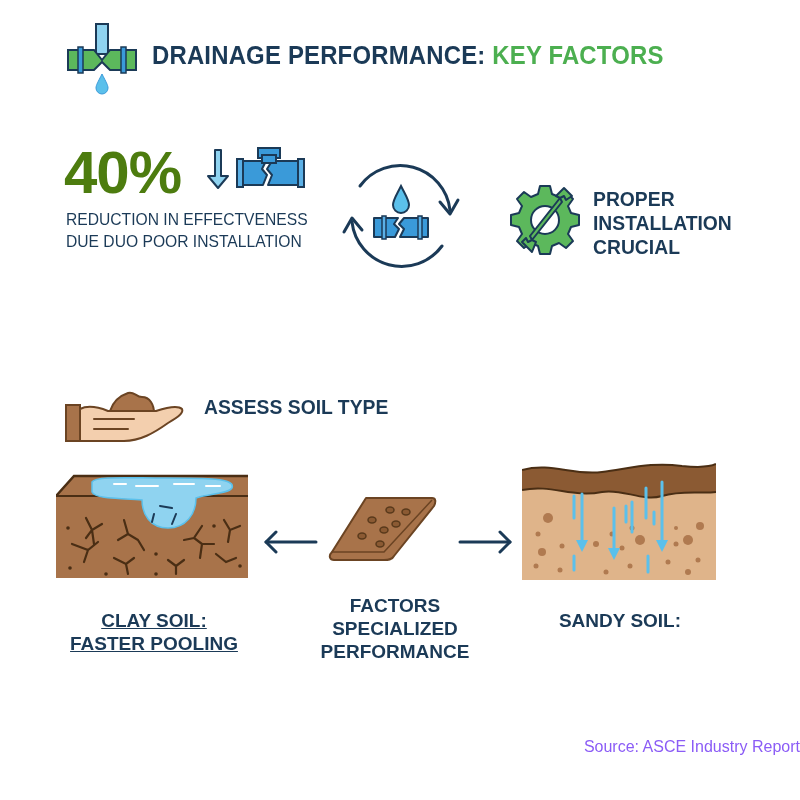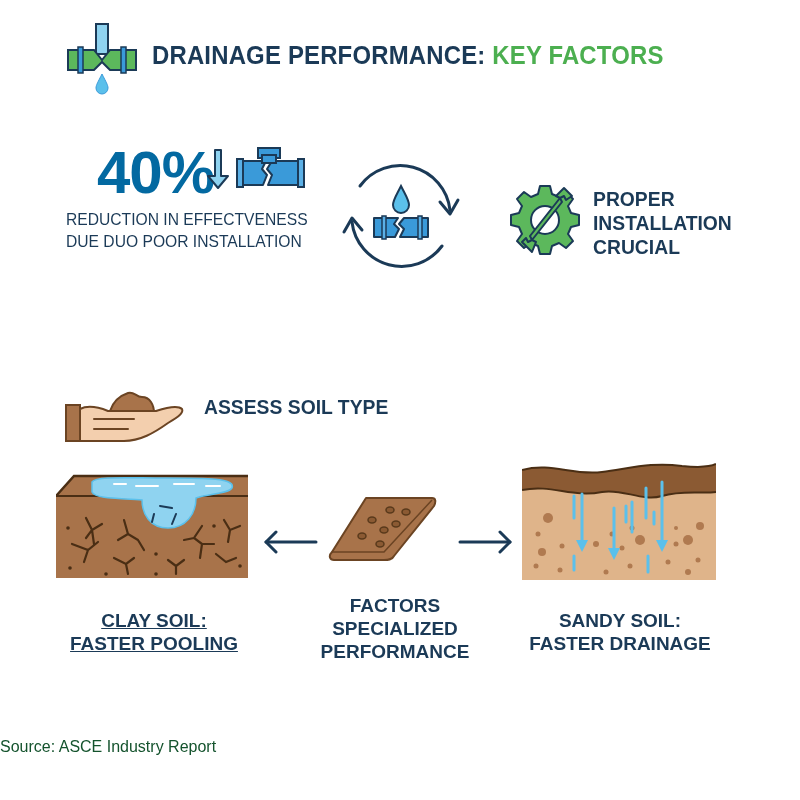--- a/index.html
+++ b/index.html
@@ -10,23 +10,22 @@
     color: #1b3a57;
   }
   .abs { position: absolute; }
   .title {
     left: 152px; top: 40px; font-size: 26px; font-weight: 700;
     letter-spacing: 0.2px; white-space: nowrap; transform: scaleX(0.92); transform-origin: left center;
   }
   .title .dark { color: #1b3a57; }
   .title .green { color: #4caf50; }
   .big-stat {
-    left: 64px; top: 138px; font-size: 60px; font-weight: 700; color: #0369a1;
+    left: 64px; top: 138px; font-size: 60px; font-weight: 700; color: #4d7c0f;
     letter-spacing: -1px;
-    margin-left: 33px;
   }
   .stat-desc {
     left: 66px; top: 209px; font-size: 17px; color: #1b3a57; line-height: 22px;
     white-space: nowrap; transform: scaleX(0.92); transform-origin: left top;
   }
   .install-text {
     left: 593px; top: 187px; font-size: 21px; font-weight: 700; color: #1b3a57;
     line-height: 24px; white-space: nowrap; transform: scaleX(0.92); transform-origin: left top;
   }
   .assess-text {
@@ -34,21 +33,21 @@
     white-space: nowrap; transform: scaleX(0.92); transform-origin: left top;
   }
   .caption {
     font-size: 19px; font-weight: 700; color: #1b3a57; text-align: center; line-height: 23px;
     white-space: nowrap;
   }
   .cap-clay { left: 54px; top: 609px; width: 200px; text-decoration: underline; }
   .cap-mid { left: 285px; top: 594px; width: 220px; }
   .cap-sandy { left: 520px; top: 609px; width: 200px; }
   .source {
-    left: 0; top: 738px; width: 800px; text-align: left; font-size: 16px; color: #14532d;
+    left: 0; top: 738px; width: 800px; text-align: right; font-size: 16px; color: #8b5cf6;
   }
   svg { display: block; }
 </style>
 </head>
 <body>
 
 <div class="abs" style="left:64px;top:22px;">
   <svg width="76" height="76" viewBox="0 0 76 76">
     <rect x="32" y="2" width="12" height="30" fill="#8fd3f0" stroke="#1b3a57" stroke-width="2"></rect>
     <polygon points="4,28 30,28 38,38 46,28 72,28 72,48 46,48 38,40 30,48 4,48" fill="#5cb85c" stroke="#1b3a57" stroke-width="2"></polygon>
@@ -242,16 +241,15 @@
 </div>
 
 <div class="abs caption cap-mid">
   <div>FACTORS</div>
   <div>SPECIALIZED</div>
   <div>PERFORMANCE</div>
 </div>
 
 <div class="abs caption cap-sandy">
   <div>SANDY SOIL:</div>
-  <div>FASTER DRAINAGE</div>
 </div>
 
 <div class="abs source">Source: ASCE Industry Report</div>
 
 </body></html>

